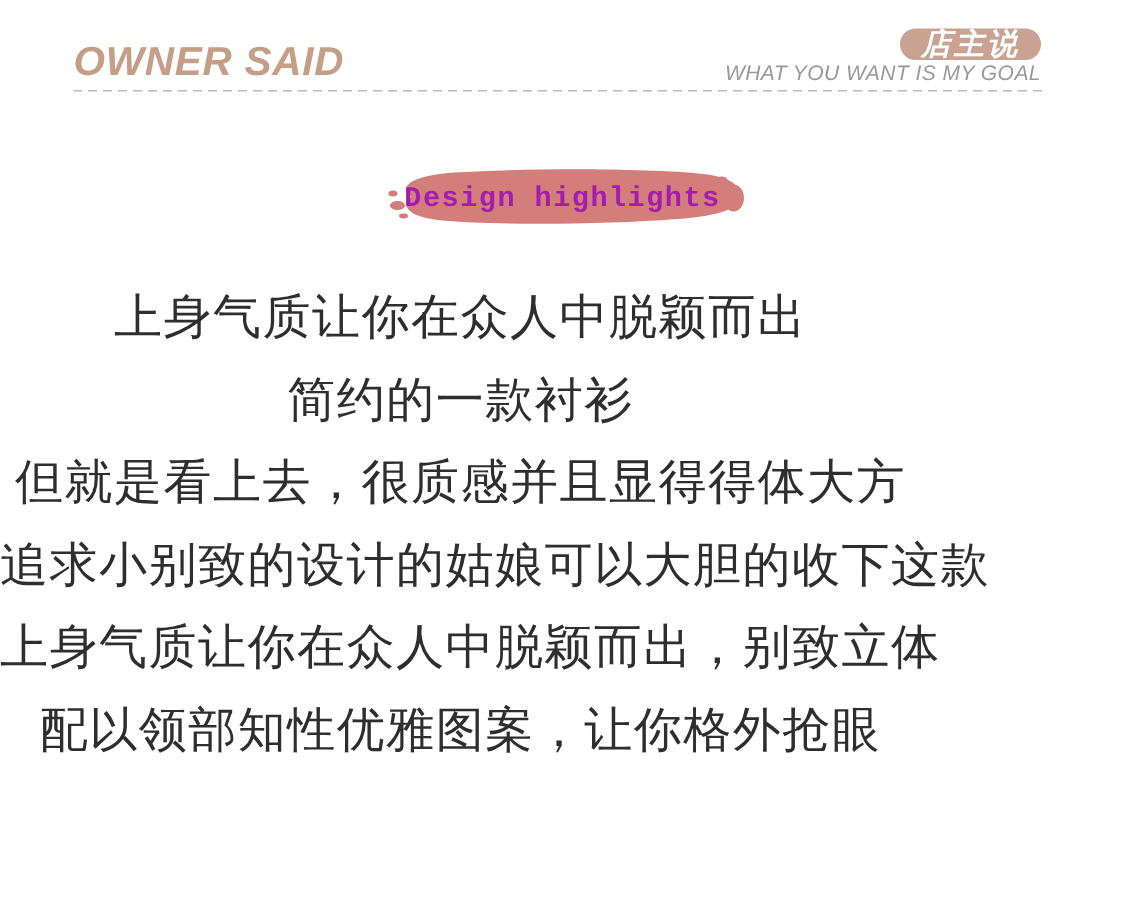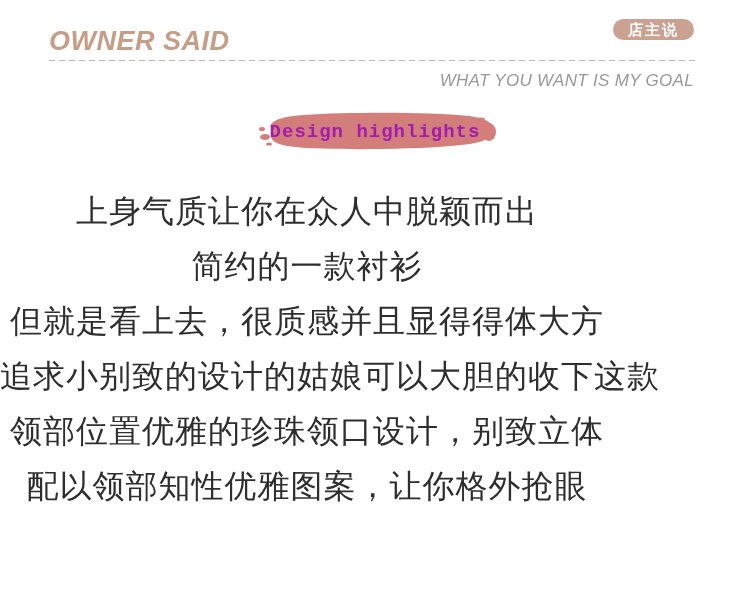--- a/index.html
+++ b/index.html
@@ -29,32 +29,31 @@
   .owner-badge{
     position:absolute;top:19px;right:56px;
     height:21px;min-width:81px;
     background:var(--badge-bg);
     border-radius:11px;
     display:flex;align-items:center;justify-content:center;
     padding:0 14px;
   }
   .owner-badge span{
     color:#ffffff;
-    font-size:15px;font-weight:700;
+    font-size:20px;font-weight:700;font-style:italic;
     letter-spacing:2px;
     line-height:1;
     text-align:center;
   }
   .owner-tagline{
     position:absolute;top:40px;right:56px;
-    font-size:17px;font-style:italic;font-weight:500;
+    font-size:14px;font-style:italic;font-weight:500;
     color:var(--tagline-text);
     letter-spacing:.3px;
     white-space:nowrap;
-    margin-top:31px;
   }
   .header-rule{
     position:absolute;top:60px;left:49px;right:55px;height:1px;
     background:repeating-linear-gradient(to right,
       var(--dash) 0px,var(--dash) 6px,
       transparent 6px,transparent 10px);
   }
   
   .banner{
     position:absolute;top:111px;left:50%;
@@ -118,17 +117,17 @@
       <ellipse class="brush" cx="228" cy="9" rx="4" ry="2.4"></ellipse>
     </svg>
     <span class="banner-label">Design highlights</span>
   </div>
 
   <div class="body-copy">
     <p>上身气质让你在众人中脱颖而出</p>
     <p>简约的一款衬衫</p>
     <p>但就是看上去，很质感并且显得得体大方</p>
     <p>追求小别致的设计的姑娘可以大胆的收下这款</p>
-    <p>领部位置优雅的珍珠领口设计，别致立体</p>
+    <p>上身气质让你在众人中脱颖而出，别致立体</p>
     <p>配以领部知性优雅图案，让你格外抢眼</p>
   </div>
 
 </div>
 
 </body></html>

